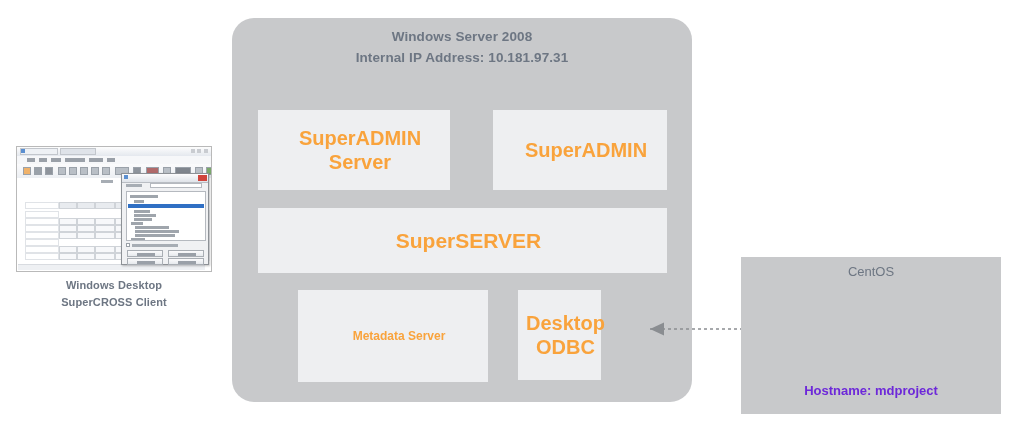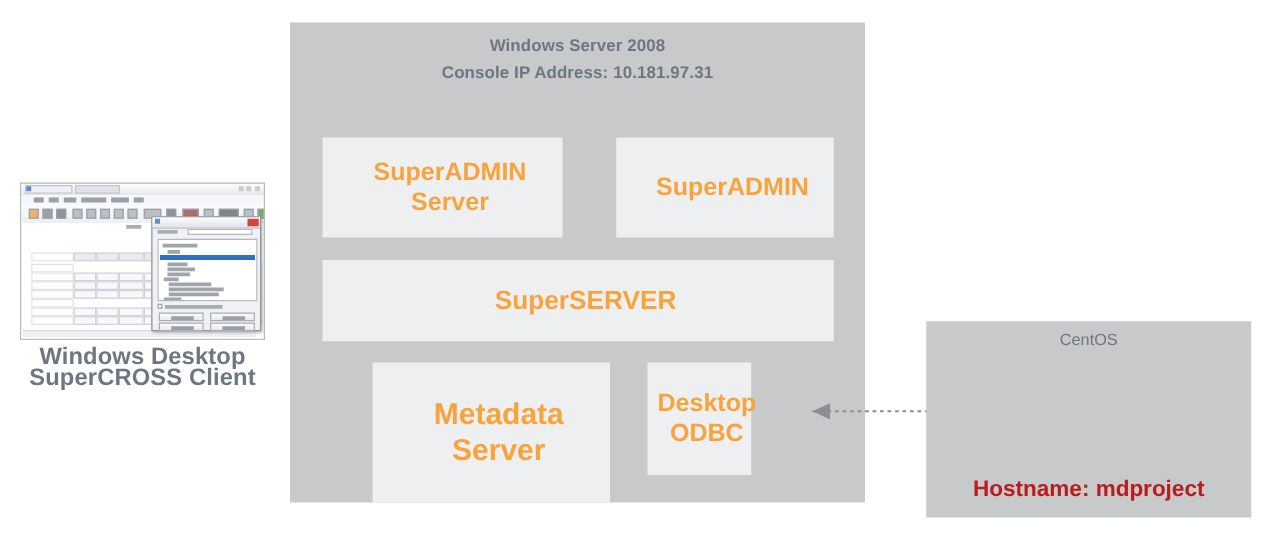--- a/index.html
+++ b/index.html
@@ -213,33 +213,34 @@
     background: #9aa0a8;
   }
 
   #client-label {
     position: absolute;
     left: 0;
     top: 134px;
     width: 228px;
     text-align: center;
     color: #6d7683;
-    font-size: 19px;
+    font-size: 11px;
     font-weight: bold;
     line-height: 17px;
     letter-spacing: .1px;
   }
 
   
   #server-panel {
     left: 232px;
     top: 18px;
     width: 460px;
     height: 384px;
     background: #c8c9cb;
+    border-radius: 22px;
   }
   #server-header {
     position: absolute;
     left: 0;
     top: 9px;
     width: 460px;
     text-align: center;
     color: #6d7683;
     font-size: 13.5px;
     font-weight: bold;
@@ -257,21 +258,21 @@
     justify-content: center;
     text-align: center;
     line-height: 1.22;
     box-sizing: border-box;
     padding-left: 12px;
   }
 
   #node-sa-server  { left: 26px;  top: 92px;  width: 192px; height: 80px; font-size: 20px; }
   #node-sa-console { left: 261px; top: 92px;  width: 174px; height: 80px; font-size: 20px; }
   #node-superserver{ left: 26px;  top: 190px; width: 409px; height: 65px; font-size: 21px; }
-  #node-md-server  { left: 66px;  top: 272px; width: 190px; height: 112px; font-size: 24px; }
+  #node-md-server  { left: 66px;  top: 272px; width: 190px; height: 92px; font-size: 12px; }
   #node-oracle     { left: 286px; top: 272px; width: 83px;  height: 90px; font-size: 20px; }
 
   
   #centos-panel {
     left: 741px;
     top: 257px;
     width: 260px;
     height: 157px;
     background: #c8c9cb;
   }
@@ -286,22 +287,22 @@
   }
   #node-md-repo {
     left: 36px; top: 30px; width: 186px; height: 88px;
     font-size: 20px;
   }
   #centos-hostname {
     position: absolute;
     left: 0; top: 126px;
     width: 260px;
     text-align: center;
-    color: #b91c1c;
-    font-size: 18px;
+    color: #6d28d9;
+    font-size: 13px;
     font-weight: bold;
     line-height: 16px;
   }
 
   
   #connector {
     left: 630px;
     top: 318px;
     width: 152px;
     height: 22px;
@@ -459,21 +460,21 @@
   <div id="client-label">
     <div>Windows Desktop</div>
     <div>SuperCROSS Client</div>
   </div>
 </div>
 
 <div class="abs" id="server-panel">
 
   <div id="server-header">
     <div>Windows Server 2008</div>
-    <div>Console IP Address: 10.181.97.31</div>
+    <div>Internal IP Address: 10.181.97.31</div>
   </div>
 
   <div class="node abs" id="node-sa-server">
     <div>
       <div>SuperADMIN</div>
       <div>Server</div>
     </div>
   </div>
 
   <div class="node abs" id="node-sa-console">

